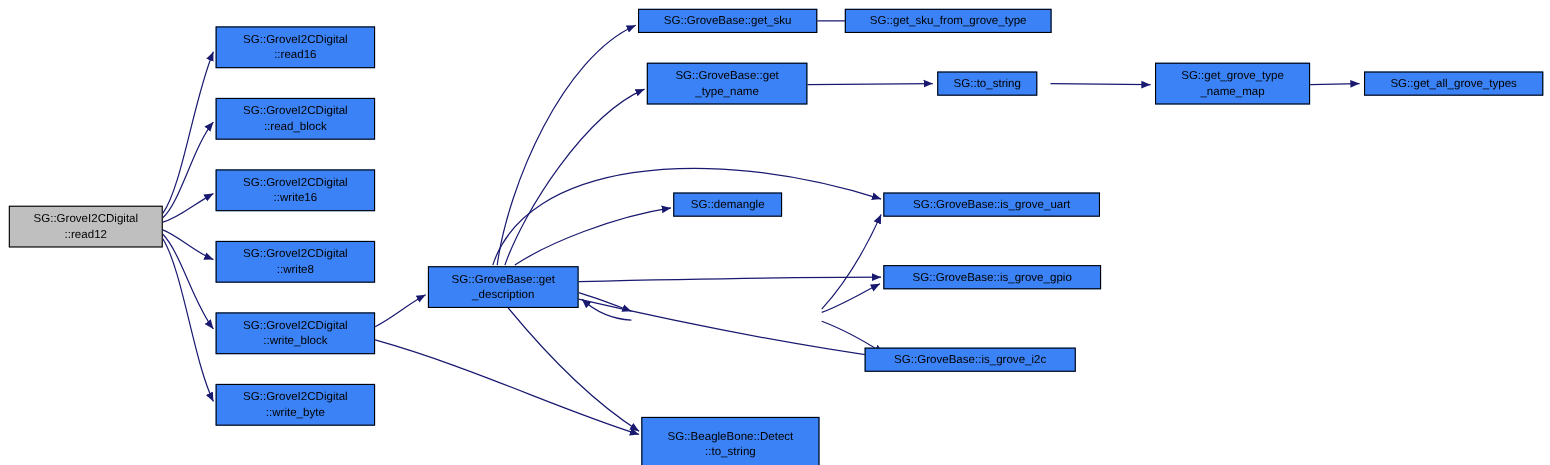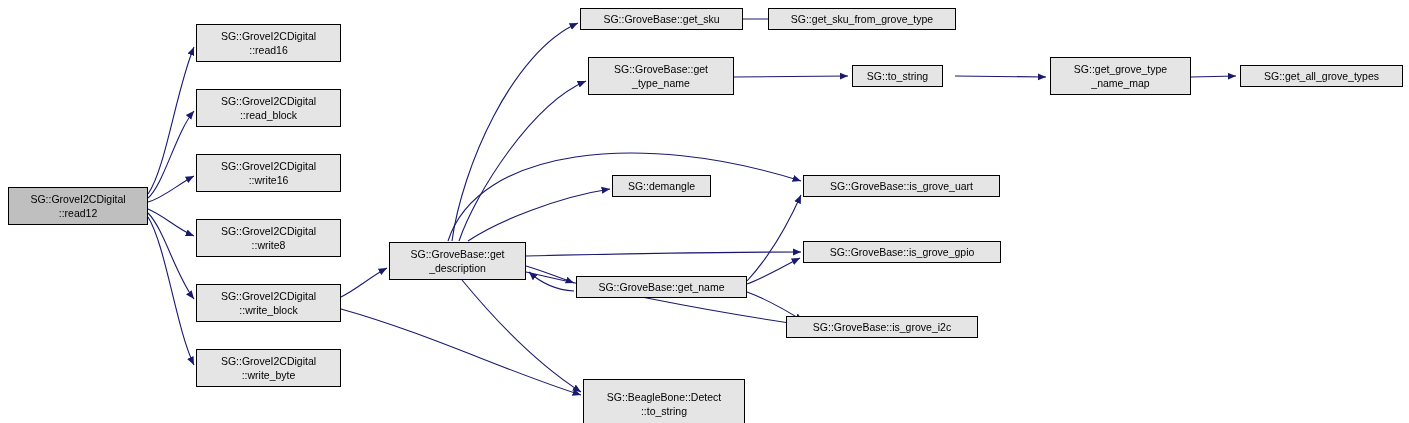--- a/index.html
+++ b/index.html
@@ -10,21 +10,21 @@
     font-family:"Liberation Sans","DejaVu Sans",sans-serif;
     font-size:10.5px;
     color:#000;
     overflow:hidden;
   }
   .graph svg{position:absolute;left:0;top:0;}
   .node{
     position:absolute;
     box-sizing:border-box;
     border:1px solid #000;
-    background:#e5e5e5;
+    background:#3b82f6;
     display:flex;
     flex-direction:column;
     align-items:center;
     justify-content:center;
     text-align:center;
     line-height:1.35;
     white-space:nowrap;
     cursor:pointer;
     padding:1px 3px;
   }
@@ -114,23 +114,20 @@
 
   <div class="node" style="left:588px;top:57px;width:146px;height:38px">
     <span>SG::GroveBase::get</span>
     <span>_type_name</span>
   </div>
 
   <div class="node" style="left:612px;top:175px;width:99px;height:22px">
     <span>SG::demangle</span>
   </div>
 
-  <div class="node" style="left:576px;top:276px;width:171px;height:22px">
-    <span>SG::GroveBase::get_name</span>
-  </div>
 
   <div class="node" style="left:583px;top:379px;width:162px;height:50px">
     <span>SG::BeagleBone::Detect</span>
     <span>::to_string</span>
   </div>
 
   <div class="node" style="left:768px;top:8px;width:188px;height:22px">
     <span>SG::get_sku_from_grove_type</span>
   </div>
 

